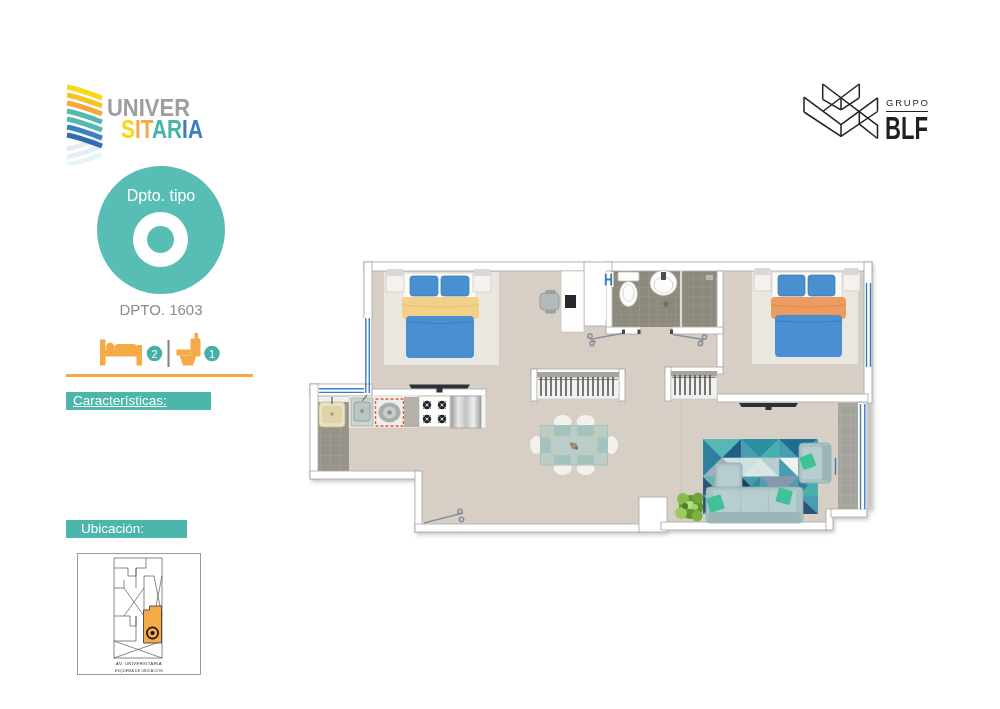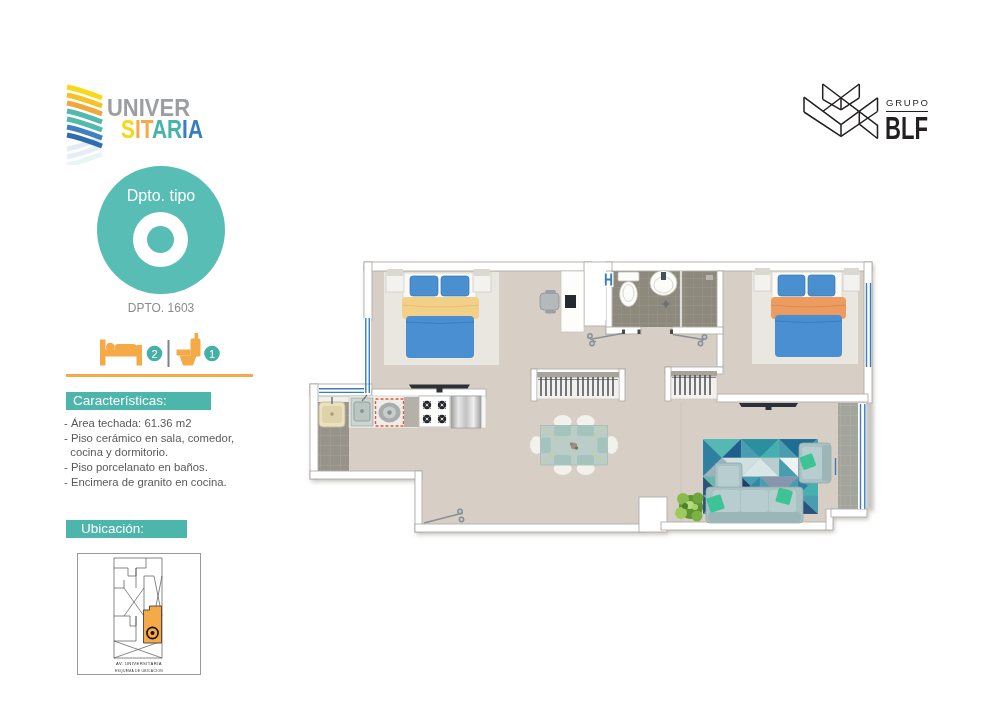--- a/index.html
+++ b/index.html
@@ -44,21 +44,21 @@
   <text x="885" y="104" font-size="31" font-weight="bold" fill="#231F20" textLength="43" lengthAdjust="spacingAndGlyphs">BLF</text>
 </svg>
 
 <div class="abs" style="left:97px;top:131px;width:128px;height:128px;border-radius:50%;background:#58BDB5;"></div>
 
 <div class="abs" style="left:97px;top:152px;width:128px;text-align:center;color:#fff;font-size:16px;">Dpto. tipo</div>
 
 <div class="abs" style="left:133px;top:177px;width:55px;height:55px;border-radius:50%;background:#fff;"></div>
 <div class="abs" style="left:147px;top:191px;width:27px;height:27px;border-radius:50%;background:#58BDB5;"></div>
 
-<div class="abs" style="left:97px;top:266px;width:128px;text-align:center;color:#8A8C8F;font-size:12px;letter-spacing:0px;">DPTO. 1603</div>
+<div class="abs" style="left:97px;top:266px;width:128px;text-align:center;color:#8A8C8F;font-size:15px;letter-spacing:0px;">DPTO. 1603</div>
 
 <svg class="abs" style="left:85px;top:295px" width="160" height="55" viewBox="0 0 160 55">
 
   <g fill="#F5A947">
     <rect x="15" y="9.5" width="5.5" height="26"></rect>
     <rect x="51.5" y="15" width="5.5" height="20.5"></rect>
     <rect x="20" y="19.5" width="32" height="7"></rect>
     <circle cx="25.3" cy="17" r="4.3"></circle>
     <rect x="29.5" y="14" width="22.5" height="9" rx="4"></rect>
   </g>
@@ -74,29 +74,22 @@
     <path d="M91.5,19.5 h14 v6 h-14 z"></path>
     <path d="M94.5,25.5 h17 l-3.5,10 h-10 z"></path>
   </g>
 
   <circle cx="127" cy="23.5" r="7.8" fill="#45B0A8"></circle>
   <text x="127" y="27.5" font-size="11" fill="#fff" text-anchor="middle">1</text>
 </svg>
 
 <div class="abs" style="left:66px;top:339px;width:187px;height:2.6px;background:#F5A947;"></div>
 
-<div class="abs" style="left:66px;top:357px;width:145px;height:17.5px;background:#4DB6AC;color:#fff;font-size:13.5px;line-height:17.5px;padding-left:7px;box-sizing:border-box;">Características:</div>
-
-<div class="abs" style="left:64px;top:381px;width:210px;color:#58595B;font-size:11.3px;line-height:14.7px;">
-- Área techada: 61.36 m2<br>
-- Piso cerámico en sala, comedor,<br>
-&nbsp;&nbsp;cocina y dormitorio.<br>
-- Piso porcelanato en baños.<br>
-- Encimera de granito en cocina.
-</div>
+<div class="abs" style="left:66px;top:357px;width:145px;height:17.5px;background:#4DB6AC;color:#fff;font-size:13.5px;line-height:17.5px;padding-left:7px;box-sizing:border-box;text-decoration:underline;">Características:</div>
+
 
 <div class="abs" style="left:66px;top:485px;width:121px;height:17.5px;background:#4DB6AC;color:#fff;font-size:13.5px;line-height:17.5px;padding-left:15px;box-sizing:border-box;">Ubicación:</div>
 
 <svg class="abs" style="left:77px;top:518px" width="124" height="122" viewBox="0 0 124 122">
 
   <rect x="0.5" y="0.5" width="123" height="121" fill="#fff" stroke="#9a9a9a" stroke-width="1"></rect>
 
   <g fill="none" stroke="#555" stroke-width="0.7">
     <rect x="37" y="5" width="48" height="100"></rect>
     <path d="M37,15 h14 v8 h8 v-8 h10 M69,5 v10 M59,15 v20 M37,35 h10 v-8 M47,35 l20,28 M67,35 l-20,28 M67,23 h10 M67,23 v40 M77,23 l8,40 M85,23 l-8,40 M37,63 h16 v10 h6 v-10 M59,63 v25 M37,88 h22 M37,105 l48,-17 M37,88 l48,17"></path>

